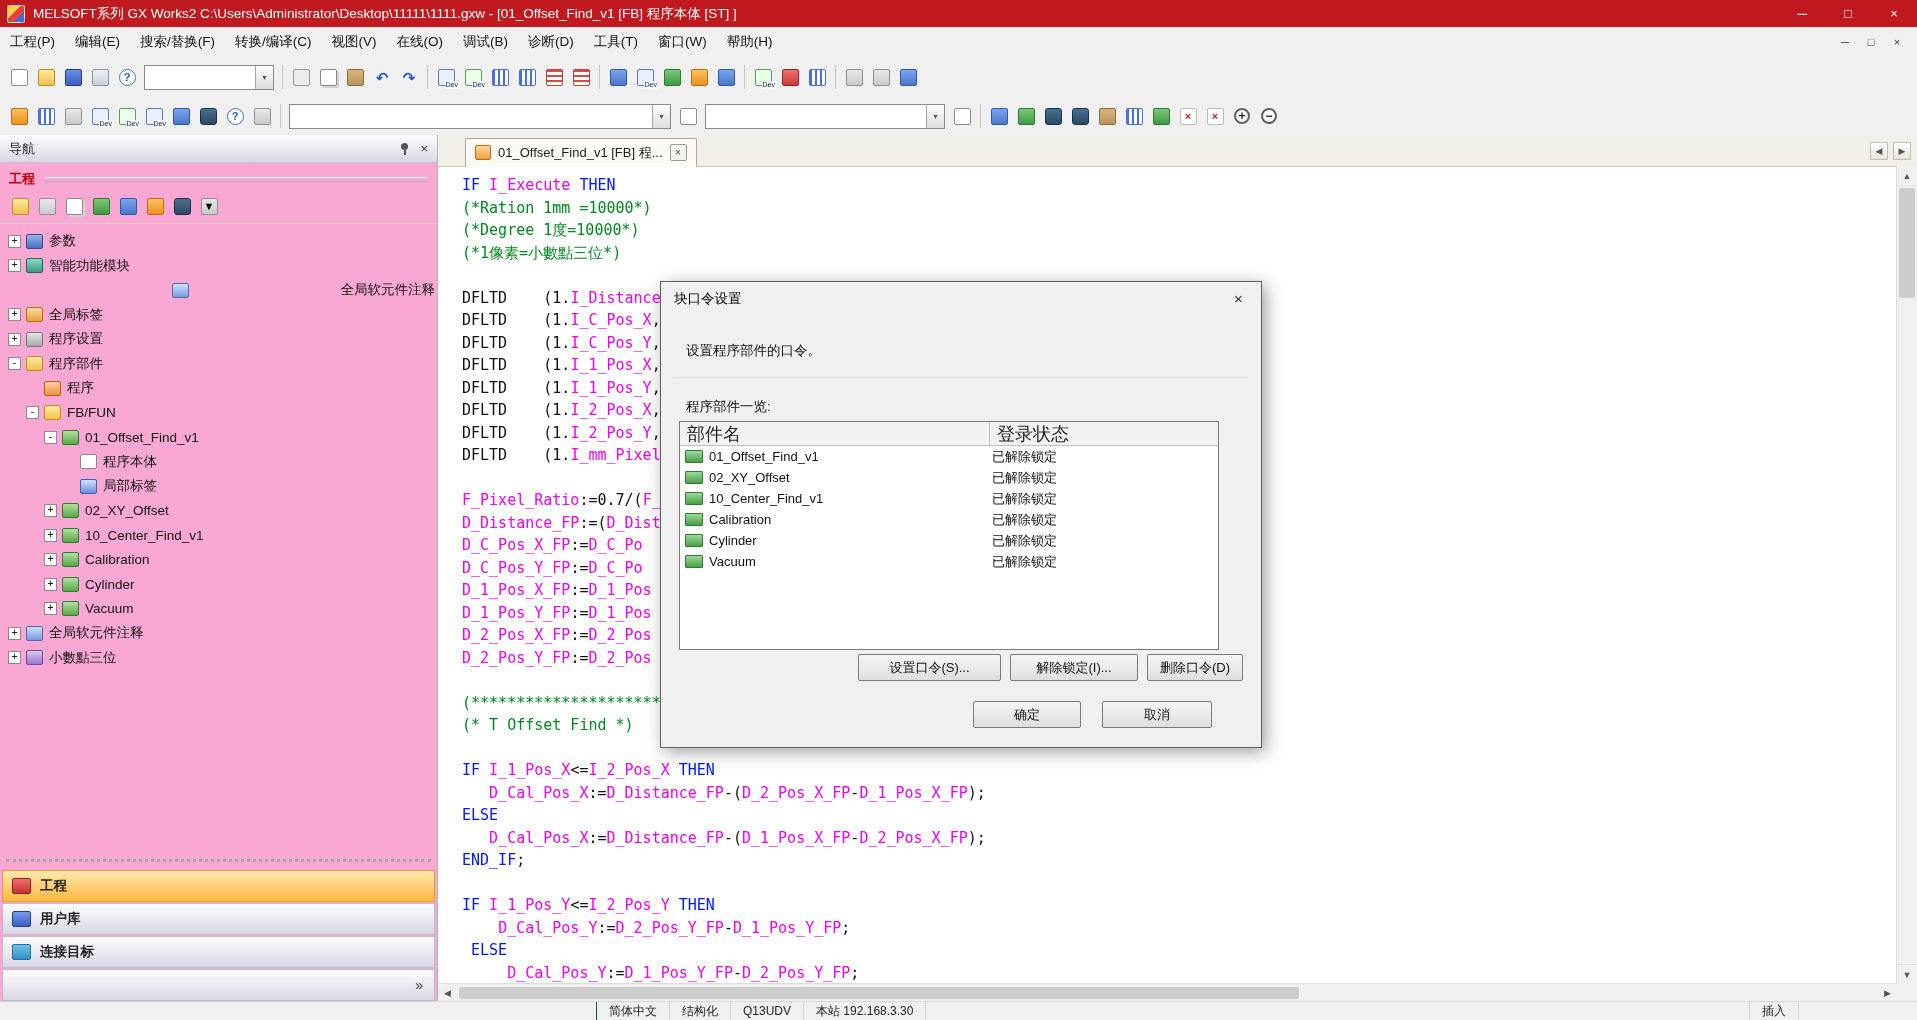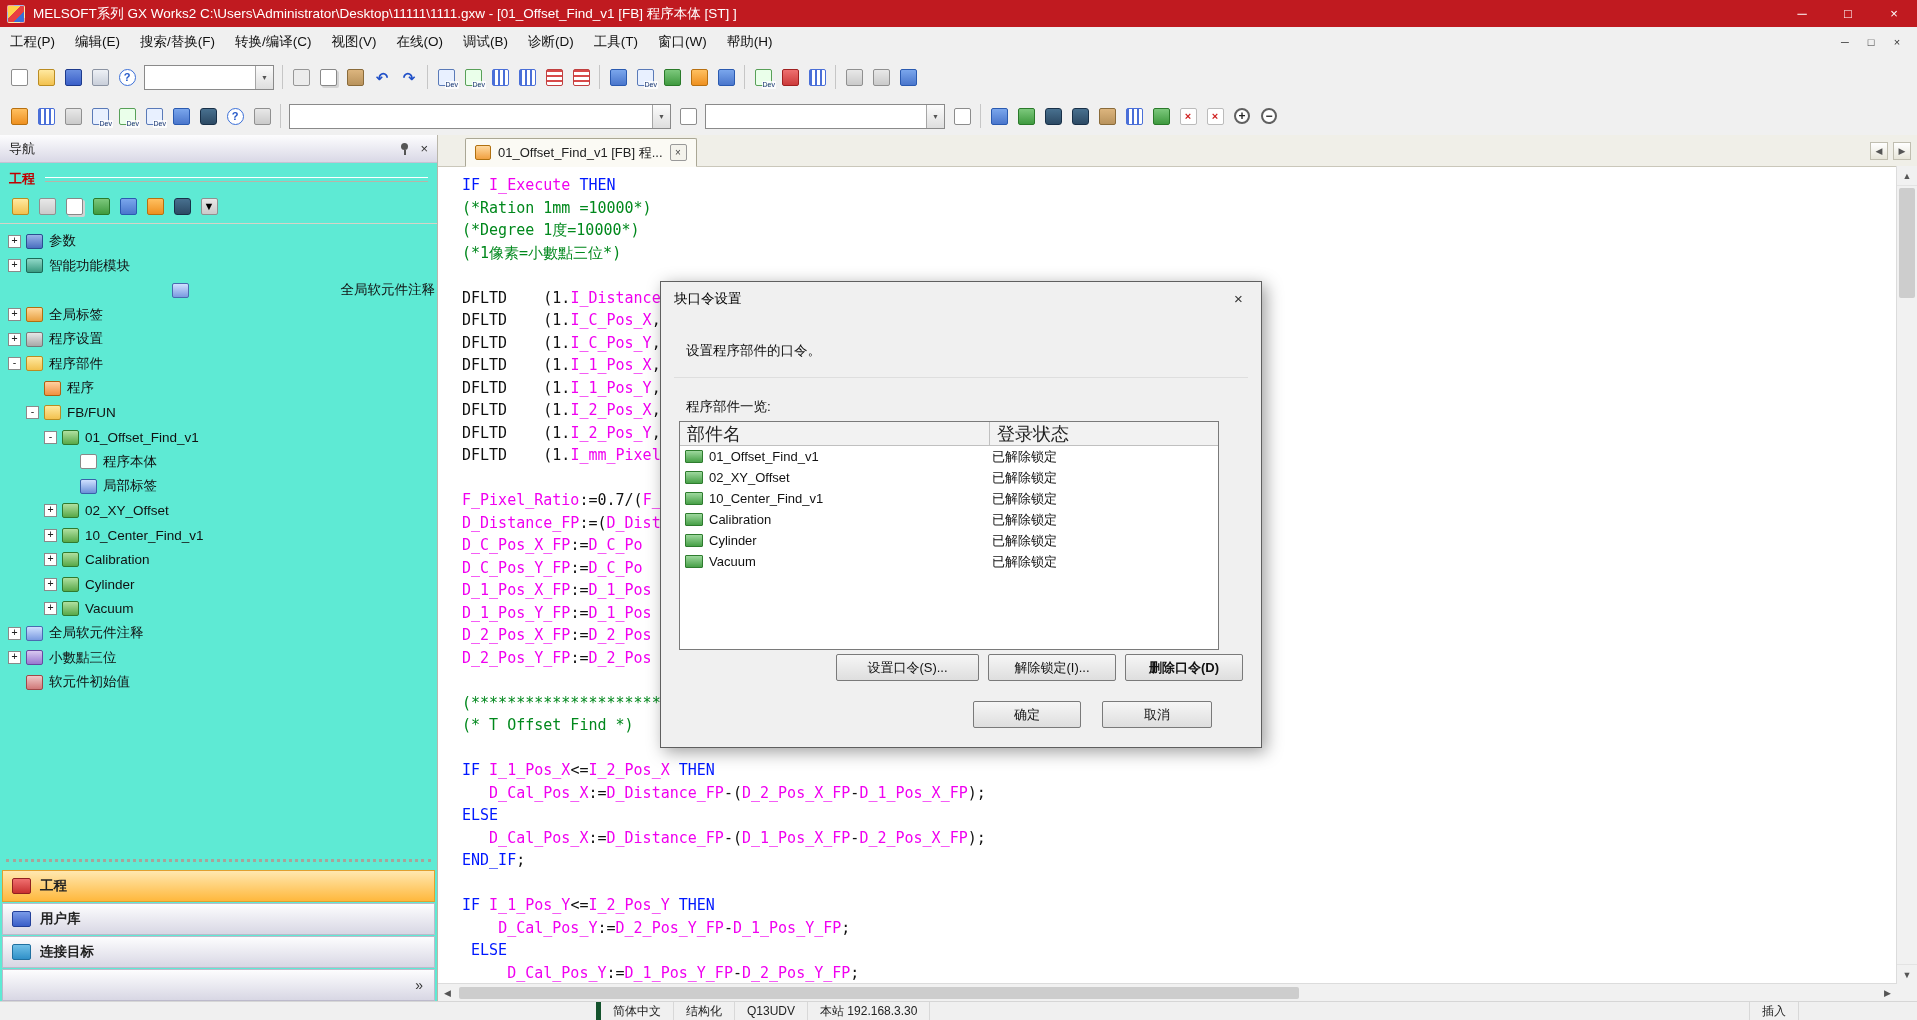--- a/index.html
+++ b/index.html
@@ -53,21 +53,21 @@
   .i-bluebox .g{background:linear-gradient(#7aa6ec,#4a76cc);border:1px solid #2a5ab0;}
   .i-green .g{background:linear-gradient(#7cc87c,#3f9a3f);border:1px solid #2a7a2a;}
   .i-orange .g{background:linear-gradient(#ffc060,#ee9020);border:1px solid #b87010;}
   .i-red .g{background:linear-gradient(#ee7070,#cc3a3a);border:1px solid #a02020;}
   .i-redx .g{background:#fff;border:1px solid #bbb;color:#d02020;font-weight:bold;}
   .i-gray .g{background:linear-gradient(#e8e8e8,#cacaca);border:1px solid #909090;}
   .i-binocular .g{background:linear-gradient(#48708f,#2c4a64);border:1px solid #183048;border-radius:3px;}
   .i-zoom .g{background:#fff;border:2px solid #606060;border-radius:50%;color:#222;font-weight:bold;font-size:12px;width:12px;height:12px;}
 
   
-  .nav{position:absolute;left:0;top:135px;width:437px;bottom:18px;background:#5eead4;border-right:1px solid #b9b6aa;display:flex;flex-direction:column;}
+  .nav{position:absolute;left:0;top:135px;width:437px;bottom:18px;background:#f9a8d4;border-right:1px solid #b9b6aa;display:flex;flex-direction:column;}
   .nav-header{height:27px;flex:none;background:linear-gradient(#fdfdfe,#d9d8e6);border-bottom:1px solid #c4c2d4;display:flex;align-items:center;padding:0 9px;font-size:13px;color:#222;}
   .nav-hbtns{margin-left:auto;display:flex;align-items:center;gap:12px;}
   .pin{display:flex;flex-direction:column;align-items:center;}
   .pinhead{width:7px;height:7px;background:#555;border-radius:50%;display:block;}
   .pinstem{width:2px;height:5px;background:#555;display:block;}
   .nav-close{font-size:13px;color:#333;}
   .nav-sec{display:flex;align-items:center;padding:7px 9px 3px;flex:none;}
   .sec-label{color:#c00000;font-size:13px;font-weight:bold;}
   .sec-line{flex:1;height:3px;margin-left:10px;border-top:1px solid #fff;border-bottom:1px solid #b8b5a8;}
   .nav-tools{display:flex;align-items:center;gap:1px;padding:3px 7px 5px;border-bottom:1px solid #d6d3c6;flex:none;}
@@ -137,29 +137,29 @@
   .th2{flex:1;display:flex;align-items:center;padding-left:7px;}
   .dlg-tbody{flex:1;overflow:hidden;}
   .drow{display:flex;align-items:center;height:21px;font-size:13px;color:#111;}
   .dfold{width:16px;height:11px;margin:0 6px 0 5px;background:linear-gradient(#9ed89e,#47a047);border:1px solid #2e7c2e;border-radius:1px;flex:none;}
   .dname{width:283px;}
   .dstatus{flex:1;}
   .dlg-actions{position:absolute;right:18px;top:372px;display:flex;gap:9px;}
   .dlg-actions button,.dlg-ok,.dlg-cancel{font-family:inherit;font-size:13px;color:#111;background:linear-gradient(#f6f6f6,#dedede);border:1px solid #7a7a7a;border-radius:2px;height:27px;}
   .dlg-actions button:nth-child(1){width:143px;}
   .dlg-actions button:nth-child(2){width:128px;}
-  .dlg-actions button:nth-child(3){width:118px;font-weight:bold;}
+  .dlg-actions button:nth-child(3){width:96px;}
   .dlg-ok{position:absolute;left:312px;top:419px;width:108px;}
   .dlg-cancel{position:absolute;left:441px;top:419px;width:110px;}
 
   
   .statusbar{position:absolute;left:0;right:0;bottom:0;height:18px;background:#f0f0f0;border-top:1px solid #d6d6d6;display:flex;align-items:stretch;font-size:12px;color:#222;}
   .sbcells{display:flex;flex:1;padding-right:118px;}
   .sb{display:flex;align-items:center;padding:0 12px;border-right:1px solid #d8d8d8;white-space:nowrap;}
-  .sb0{margin-left:596px;border-left:5px solid #14532d;}
+  .sb0{margin-left:596px;border-left:1px solid #14532d;}
   .sb4{margin-left:auto;border-left:1px solid #d8d8d8;}
 </style>
 </head>
 <body>
 
 <div class="app" data-name="application-window">
 
   <div class="titlebar" data-name="title-bar">
     <span class="appicon" data-name="app-icon"></span>
     <span class="wtitle" data-name="window-title">MELSOFT系列 GX Works2 C:\Users\Administrator\Desktop\11111\1111.gxw - [01_Offset_Find_v1 [FB] 程序本体 [ST] ]</span>
@@ -496,25 +496,20 @@
         </div>
         <div class="trow" data-name="tree-item" style="padding-left: 6px;">
           <span class="exp" data-name="tree-expander-icon">+</span>
           <span class="tic ic-lcomment" data-name="local-comment-icon"></span>
           <span class="tlabel" data-name="tree-item-label">全局软元件注释</span>
         </div>
         <div class="trow" data-name="tree-item" style="padding-left: 6px;">
           <span class="exp" data-name="tree-expander-icon">+</span>
           <span class="tic ic-devmem" data-name="device-memory-icon"></span>
           <span class="tlabel" data-name="tree-item-label">小數點三位</span>
-        </div>
-        <div class="trow" data-name="tree-item" style="padding-left: 6px;">
-          <span class="exp none" data-name="tree-expander-icon">+</span>
-          <span class="tic ic-devinit" data-name="device-initial-icon"></span>
-          <span class="tlabel" data-name="tree-item-label">软元件初始值</span>
         </div>
       </div>
     <div class="nav-bottom" data-name="navigation-bottom">
       <div class="drag-dots" data-name="drag-handle"></div>
       <div data-name="nav-bottom-buttons">
           <div class="nav-btn active" data-name="project-view-button">
             <span class="nbic nb-proj" data-name="project-view-icon"></span>
             <span data-name="nav-button-label">工程</span>
           </div>
           <div class="nav-btn" data-name="user-library-view-button">

